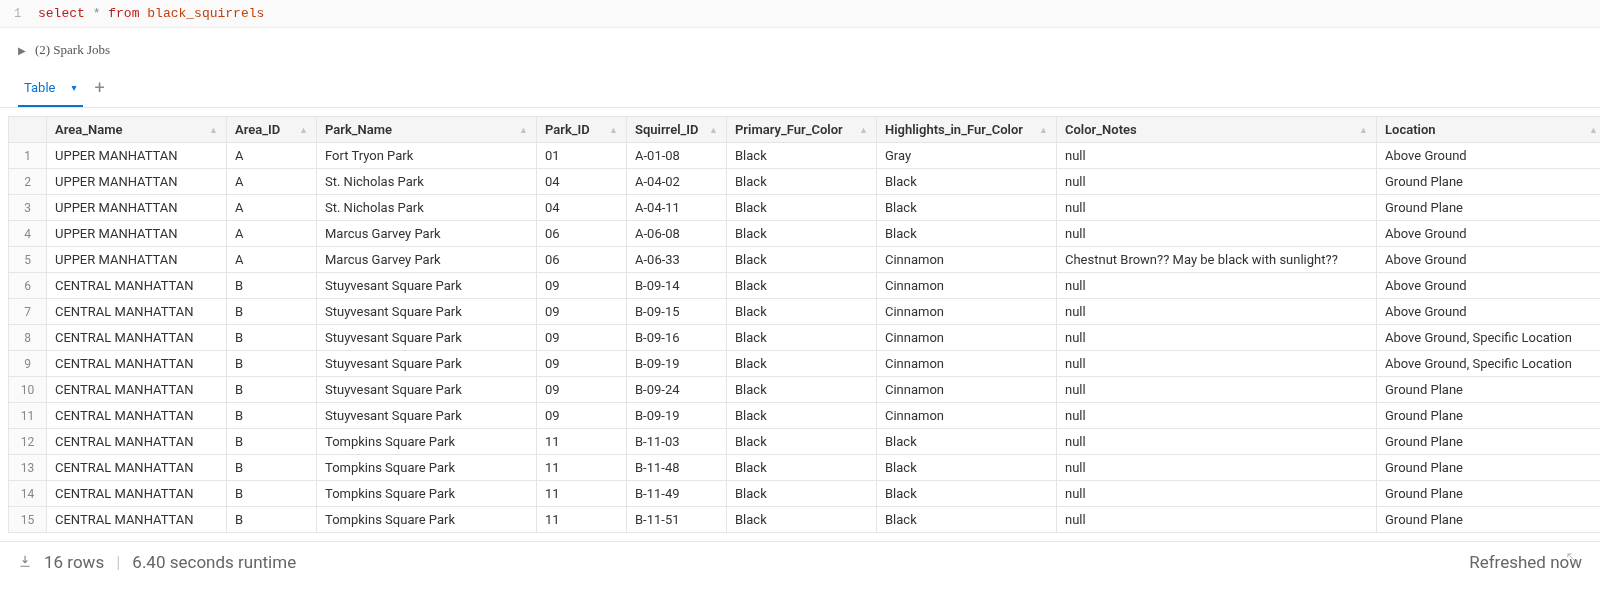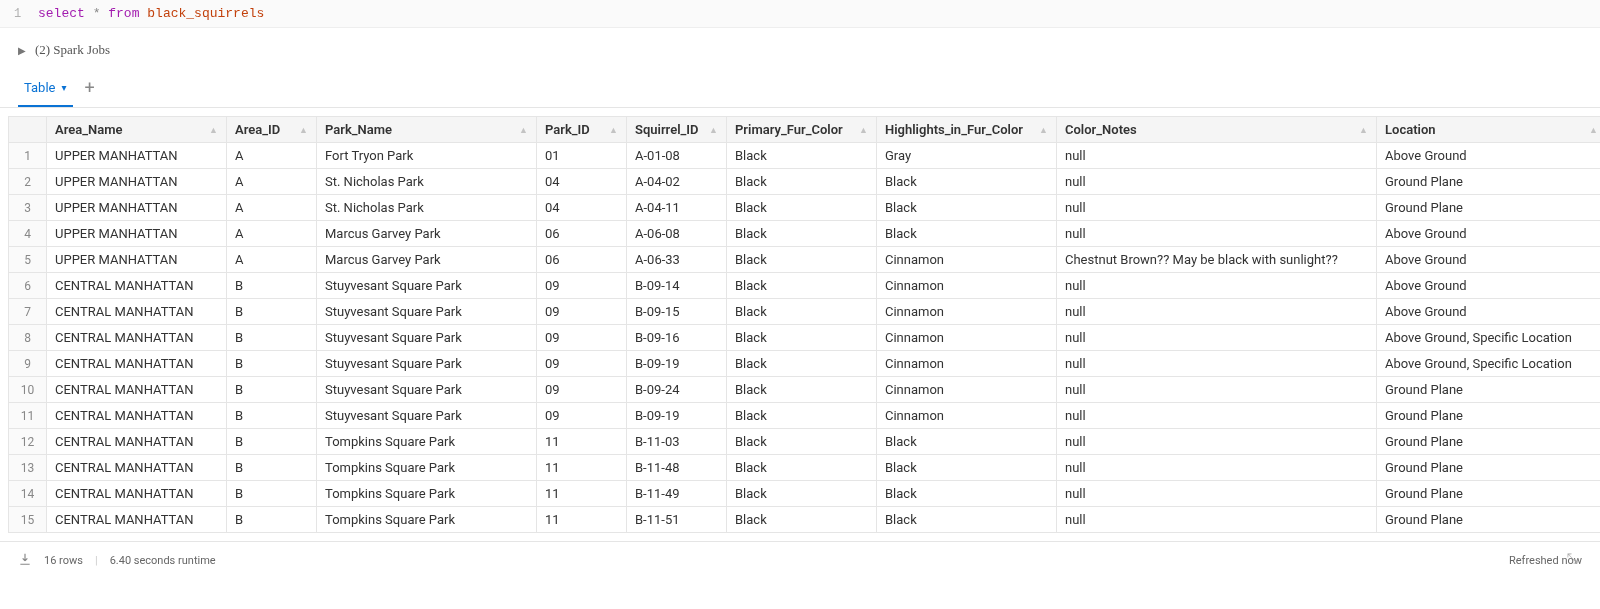--- a/index.html
+++ b/index.html
@@ -1,41 +1,41 @@
 <!DOCTYPE html>
 <html><head>
   <meta charset="utf-8">
   <style>
     * { margin: 0; padding: 0; box-sizing: border-box; }
     body { font-family: -apple-system, BlinkMacSystemFont, "Segoe UI", Roboto, Helvetica, Arial, sans-serif; font-size: 13px; color: #333; background: #fff; }
     
     .code-bar { padding: 6px 14px; background: #fafafa; border-bottom: 1px solid #eee; display: flex; align-items: center; font-family: "SFMono-Regular", Consolas, "Liberation Mono", Menlo, monospace; }
     .line-num { color: #b0b0b0; width: 24px; font-size: 12px; }
     .code-text { font-size: 13px; }
-    .kw { color: #a21caf; }
+    .kw { color: #b91c1c; }
     .op { color: #888; }
     .ident { color: #c2410c; }
     
     .spark-row { padding: 14px 18px 8px 18px; color: #555; font-size: 13px; font-family: Liberation Serif, serif; }
     .spark-row .tri { display:inline-block; margin-right: 6px; color: #777; font-size: 10px; }
     
     .tabs-row { display: flex; align-items: center; padding: 8px 18px 0 18px; border-bottom: 1px solid #e5e5e5; gap: 12px; }
-    .tab { display: flex; align-items: center; gap: 6px; padding: 6px 6px 10px 6px; color: #0a72d4; border-bottom: 2px solid #0a72d4; font-size: 13px; cursor: pointer; }
+    .tab { display: flex; align-items: center; gap: 16px; padding: 6px 6px 10px 6px; color: #0a72d4; border-bottom: 2px solid #0a72d4; font-size: 13px; cursor: pointer; }
     .tab .chev { font-size: 10px; color:#0a72d4; }
     .add-tab { color: #888; font-size: 18px; cursor: pointer; padding-bottom: 6px; line-height: 1; }
     
     .table-wrap { padding: 8px; overflow: auto; border-bottom: 1px solid #e5e5e5; }
     table { border-collapse: collapse; width: 100%; table-layout: fixed; }
     th, td { border: 1px solid #e5e5e5; padding: 5px 8px; text-align: left; font-size: 13px; white-space: nowrap; overflow: hidden; text-overflow: ellipsis; }
     thead th { background: #f5f5f5; font-weight: 600; color: #333; position: relative; }
     .sort-icon { color: #c3c3c3; font-size: 9px; float: right; margin-top: 3px; }
     .rownum-col { width: 38px; }
     td.rownum { text-align: center; color: #888; background: #fafafa; font-size: 12px; }
     
-    .footer { display: flex; align-items: center; justify-content: space-between; padding: 10px 18px; color: #666; font-size: 11px; }
+    .footer { display: flex; align-items: center; justify-content: space-between; padding: 10px 18px; color: #666; font-size: 17px; }
     .footer .left { display: flex; align-items: center; gap: 12px; }
     .dl-icon { color: #888; cursor: pointer; }
     .sep { color: #ccc; }
     .expand-icon { position: absolute; right: 22px; bottom: 42px; color: #aaa; font-size: 14px; cursor: pointer; }
   </style>
 </head>
 <body>
 
 <div class="code-bar">
   <span class="line-num">1</span>

